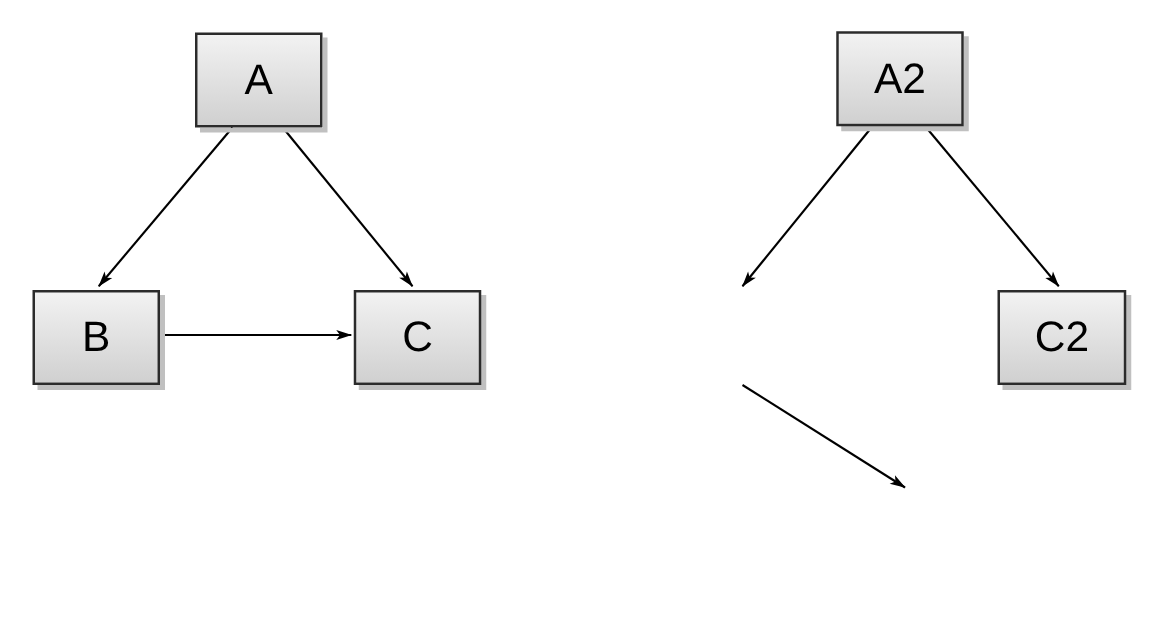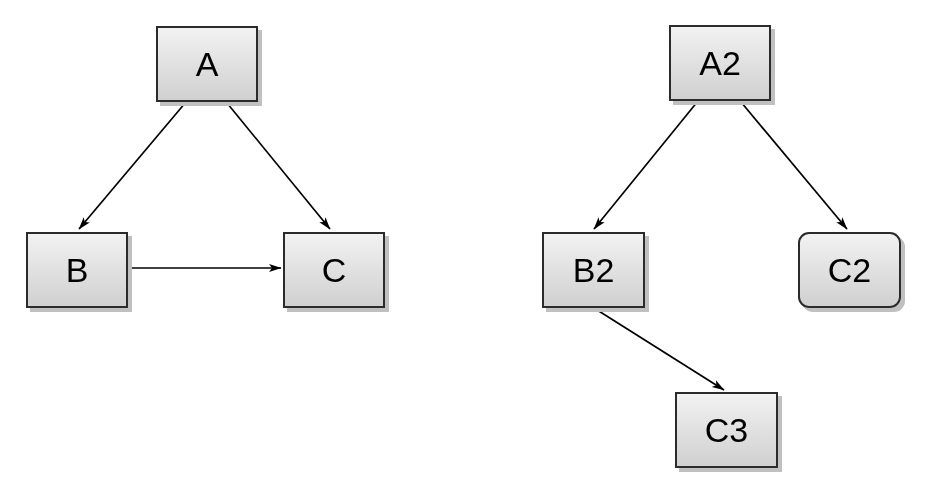--- a/index.html
+++ b/index.html
@@ -71,23 +71,17 @@
   <div class="node" style="left: 26px; top: 232px; width: 102px; height: 76px;">
     <span class="node-label">B</span>
   </div>
   <div class="node" style="left: 283px; top: 232px; width: 102px; height: 76px;">
     <span class="node-label">C</span>
   </div>
 
   <div class="node" style="left: 669px; top: 25px; width: 102px; height: 76px; align-items: center;">
     <span class="node-label">A2</span>
   </div>
-  <div class="node" style="left: 542px; top: 232px; width: 103px; height: 76px;">
-    <span class="node-label">B2</span>
-  </div>
-  <div class="node" style="left: 798px; top: 232px; width: 103px; height: 76px; border-radius: 11px;">
+  <div class="node" style="left: 798px; top: 232px; width: 103px; height: 76px;">
     <span class="node-label">C2</span>
-  </div>
-  <div class="node" style="left: 675px; top: 392px; width: 103px; height: 76px;">
-    <span class="node-label">C3</span>
   </div>
 
 </div>
 
 </body></html>

